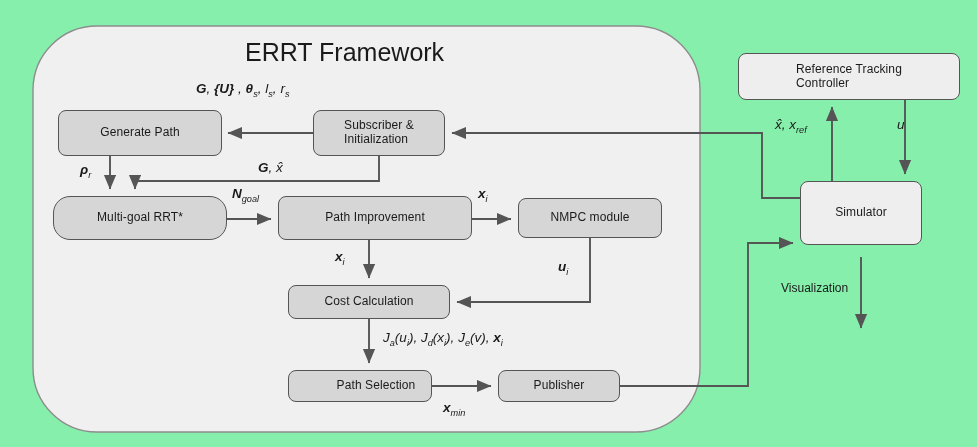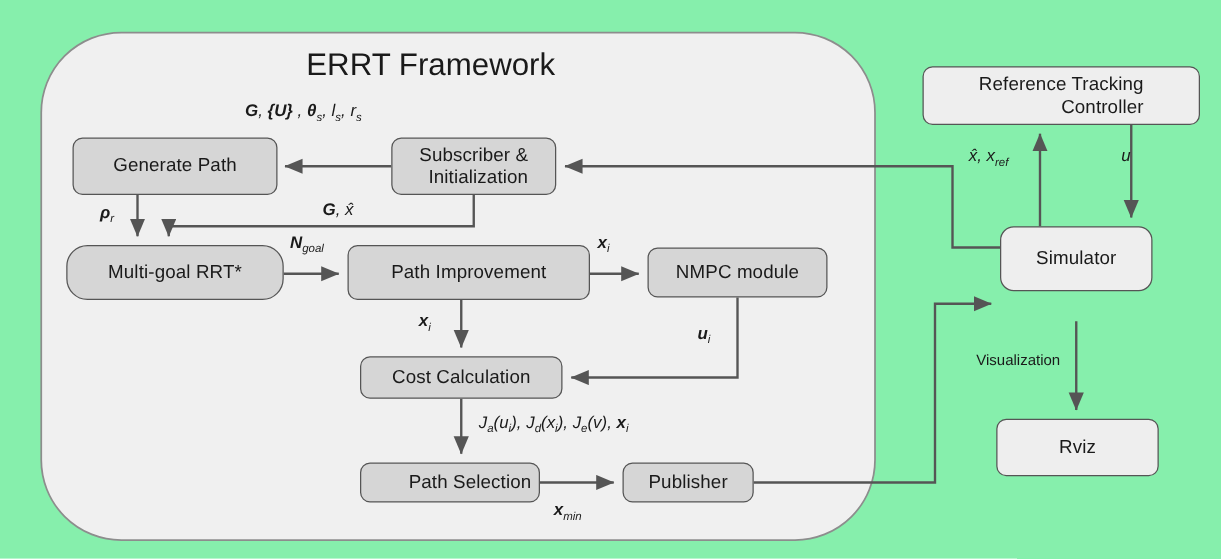--- a/index.html
+++ b/index.html
@@ -25,22 +25,22 @@
   .node {
     position: absolute;
     box-sizing: border-box;
     border: 1.6px solid #555555;
     border-radius: 8px;
     background: #d6d6d6;
     color: #1a1a1a;
     display: flex;
     align-items: center;
     justify-content: center;
-    text-align: right;
-    font-size: 15px;
+    text-align: left;
+    font-size: 12px;
     line-height: 1.15;
     letter-spacing: 0.1px;
     z-index: 3;
   }
   .node.light {
     background: #eeeeee;
   }
   .framework-title {
     position: absolute;
     z-index: 3;
@@ -140,35 +140,32 @@
   </div>
 
   <div class="node" style="left:288px; top:285px; width:162px; height:34px;">
     <span>Cost Calculation</span>
   </div>
 
   <div class="node" style="left:288px; top:370px; width:144px; height:32px;padding-left:32px;">
     <span>Path Selection</span>
   </div>
 
-  <div class="node" style="left:498px; top:370px; width:105px; height:32px;">
+  <div class="node" style="left:498px; top:370px; width:122px; height:32px;">
     <span>Publisher</span>
   </div>
 
   <div class="node light" style="left:738px; top:53px; width:222px; height:47px;">
     <span class="ml">Reference Tracking<br>Controller</span>
   </div>
 
-  <div class="node light" style="left:800px; top:181px; width:122px; height:52px;border-radius:11px;">
+  <div class="node light" style="left:800px; top:181px; width:122px; height:64px;">
     <span>Simulator</span>
   </div>
 
-  <div class="node light" style="left:797px; top:335px; width:130px; height:46px;">
-    <span>Rviz</span>
-  </div>
 
   <div class="edge-label" style="left:196px; top:81px;">
     <i>G</i><span class="nb">,</span> <i>{U}</i> <span class="nb">,</span> <b><i>θ</i></b><sub>s</sub><span class="nb">,</span> <span style="font-weight:normal"><i>l</i></span><sub>s</sub><span class="nb">,</span> <span style="font-weight:normal"><i>r</i></span><sub>s</sub>
   </div>
 
   <div class="edge-label" style="left:258px; top:160px;">
     <i>G</i><span class="nb">,</span> <span style="font-weight:normal"><i>x̂</i></span>
   </div>
 
   <div class="edge-label" style="left:80px; top:162px;">

